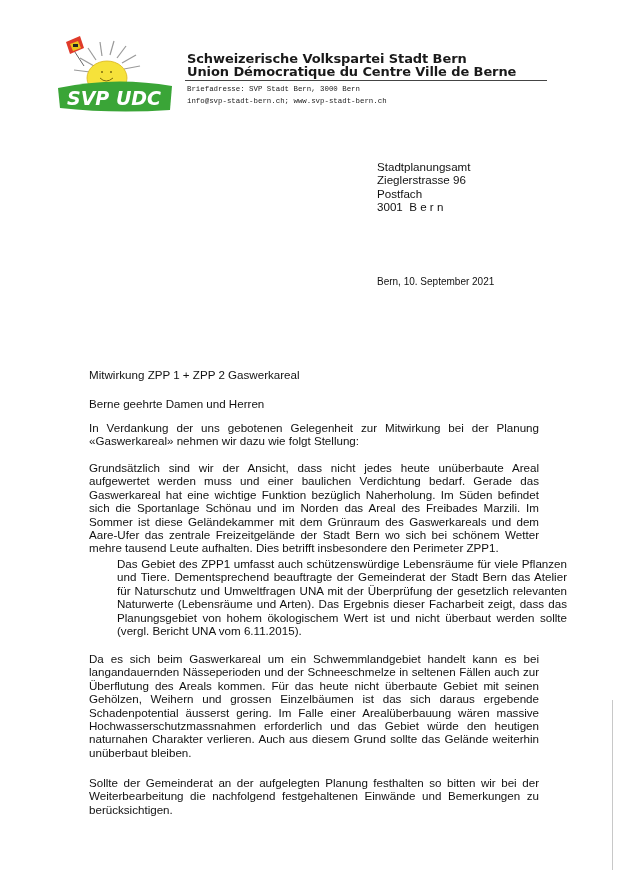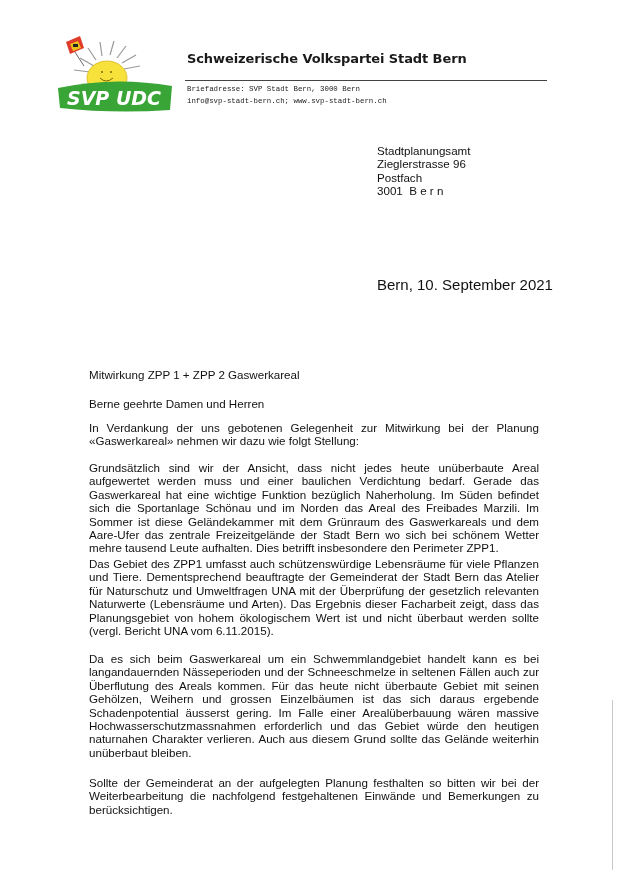--- a/index.html
+++ b/index.html
@@ -2,29 +2,29 @@
 <html><head>
 <meta charset="utf-8">
 <style>
   html, body { margin: 0; padding: 0; background: #ffffff; }
   body { width: 617px; height: 872px; position: relative; overflow: hidden; font-family: "Liberation Sans", sans-serif; color: #111; }
   .abs { position: absolute; }
   .logo { left: 54px; top: 36px; width: 120px; height: 76px; }
   .lh-name { left: 187px; top: 52px; font-family: "DejaVu Sans", sans-serif; font-weight: bold; font-size: 13px; line-height: 13px; color: #1a1a1a; letter-spacing: -0.1px; }
   .lh-rule { left: 185px; top: 80px; width: 362px; height: 1px; background: #444; }
   .lh-addr { left: 187px; top: 83px; font-family: Liberation Mono, monospace; font-size: 7.4px; line-height: 12px; color: #222; }
-  .recipient { left: 377px; top: 144px; font-size: 11.6px; line-height: 13.4px; }
+  .recipient { left: 377px; top: 160px; font-size: 11.6px; line-height: 13.4px; }
   .recipient div { white-space: pre; }
-  .date { left: 377px; top: 276px; font-size: 15px; }
+  .date { left: 377px; top: 276px; font-size: 10px; }
   .subject { left: 89px; top: 368px; font-size: 11.6px; font-weight: normal; }
   .salutation { left: 89px; top: 397px; font-size: 11.6px; }
   .para { left: 89px; width: 450px; font-size: 11.6px; line-height: 13.4px; text-align: justify; }
   .p1 { top: 421px; }
   .p2 { top: 461px; }
-  .p3 { top: 557px; }
+  .p3 { top: 557px; margin-left: 28px; }
   .p4 { top: 652px; }
   .p5 { top: 767px; margin-top: 9px; }
   .edge-line { left: 612px; top: 700px; width: 1px; height: 170px; background: #c8c8c8; }
 </style>
 </head>
 <body>
 
 <div class="abs logo">
   <svg width="120" height="76" viewBox="0 0 120 76">
 
@@ -51,20 +51,21 @@
       <rect x="19" y="8" width="5" height="3" fill="#222"></rect>
     </g>
 
     <path d="M4 52 Q60 40 118 50 L116 74 Q60 78 6 72 Z" fill="#3aa537"></path>
     <text x="60" y="69" text-anchor="middle" font-family="DejaVu Sans, sans-serif" font-weight="bold" font-style="italic" font-size="19" fill="#ffffff">SVP UDC</text>
   </svg>
 </div>
 
 <div class="abs lh-name">
   <div>Schweizerische Volkspartei Stadt Bern</div>
+  <div>Union Démocratique du Centre Ville de Berne</div>
 </div>
 <div class="abs lh-rule"></div>
 <div class="abs lh-addr">
   <div>Briefadresse: SVP Stadt Bern, 3000 Bern</div>
   <div>info@svp-stadt-bern.ch; www.svp-stadt-bern.ch</div>
 </div>
 
 <div class="abs recipient">
   <div>Stadtplanungsamt</div>
   <div>Zieglerstrasse 96</div>

